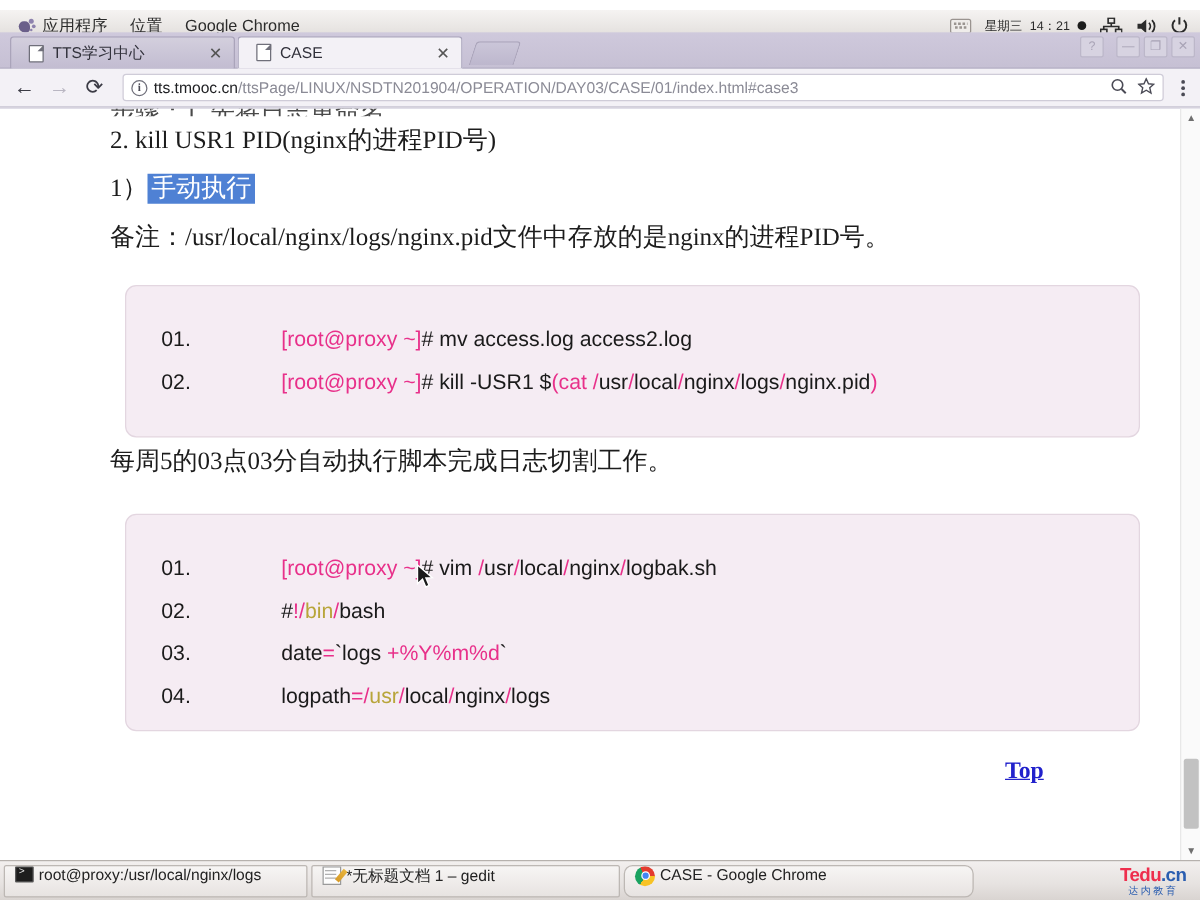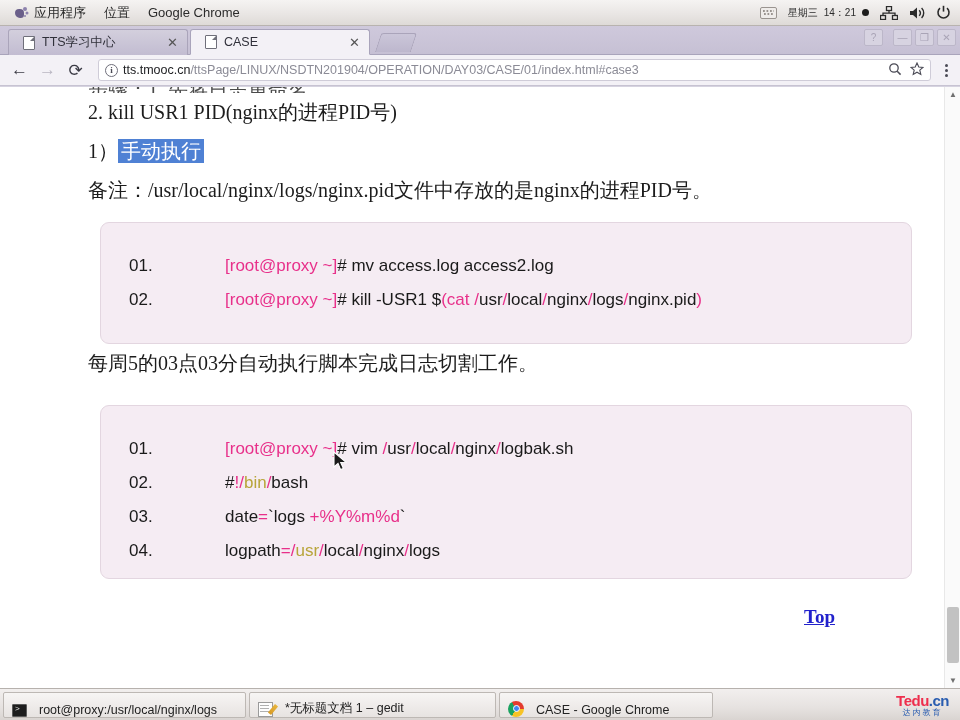--- a/index.html
+++ b/index.html
@@ -6,21 +6,21 @@
   html, body {
     width: 960px; height: 720px;
     overflow: hidden;
     font-family: "Liberation Sans", "DejaVu Sans", sans-serif;
     background: #ffffff;
   }
   #screen { position: relative; width: 960px; height: 720px; overflow: hidden; }
 
   
   .gnome-panel {
-    position: absolute; top: 0; left: 0; width: 960px; height: 26px;
+    position: absolute; top: 8px; left: 0; width: 960px; height: 26px;
     background: linear-gradient(to bottom, #f5f3f2 0%, #e9e6e4 55%, #dedad7 100%);
     border-bottom: 1px solid #b8b3af;
     display: flex; align-items: center;
     font-size: 13px; color: #2b2b2b;
   }
   .panel-left { display: flex; align-items: center; gap: 0px; padding-left: 5px; }
   .panel-menu {
     display: flex; align-items: center; gap: 6px;
     padding: 2px 9px; height: 22px; line-height: 18px;
     white-space: nowrap; cursor: default;
@@ -165,21 +165,21 @@
     color: #1c1c1c;
     white-space: nowrap;
   }
   .doc-line.clipped {
     height: 13px; overflow: hidden; line-height: 1.0;
     margin-top: -7px; color: #4a4a4a;
   }
   .hl { background: #4f81d4; color: #ffffff; padding: 1px 3px; }
 
   .code-box {
-    margin: 12px 0 0 96px; width: 812px;
+    margin: 18px 0 0 96px; width: 812px;
     background: #f5ecf3; border: 1px solid #e3d6e0; border-radius: 9px;
     padding: 26px 8px 26px 0;
     font-family: "Liberation Sans", sans-serif;
   }
   .code-box.second { margin-top: 22px; padding-bottom: 10px; }
   .code-row {
     display: flex; align-items: baseline;
     font-size: 17px; line-height: 34px;
     padding-left: 28px;
     white-space: nowrap;
@@ -216,29 +216,29 @@
 
   
   .taskbar {
     position: absolute; bottom: 0; left: 0; width: 960px; height: 32px;
     background: linear-gradient(to bottom, #f2efee 0%, #e6e2e0 60%, #d9d4d1 100%);
     border-top: 1px solid #b6b1ad;
     display: flex; align-items: center; padding: 2px 3px;
     gap: 3px;
   }
   .task {
-    height: 26px; display: flex; align-items: flex-end; gap: 12px;
+    height: 26px; display: flex; align-items: flex-start; gap: 4px;
     padding: 0 8px; font-size: 12.5px; color: #222;
     background: linear-gradient(to bottom,#f7f5f4,#e7e3e1);
     border: 1px solid #bdb8b4; border-radius: 2px;
     white-space: nowrap; overflow: hidden;
   }
   .task.t1 { width: 243px; }
   .task.t2 { width: 247px; }
-  .task.t3 { width: 214px; }
+  .task.t3 { width: 280px; border-radius: 7px; }
   .term-ic {
     width: 15px; height: 13px; background: #1d1d1d; border: 1px solid #5a5a5a;
     border-radius: 1px; position: relative; flex: 0 0 auto;
   }
   .term-ic::after {
     content: ">"; position: absolute; left: 2px; top: -1px;
     color: #e6e6e6; font-size: 8px; font-family: "Liberation Mono", monospace;
   }
   .gedit-ic {
     width: 15px; height: 15px; flex: 0 0 auto; position: relative;

